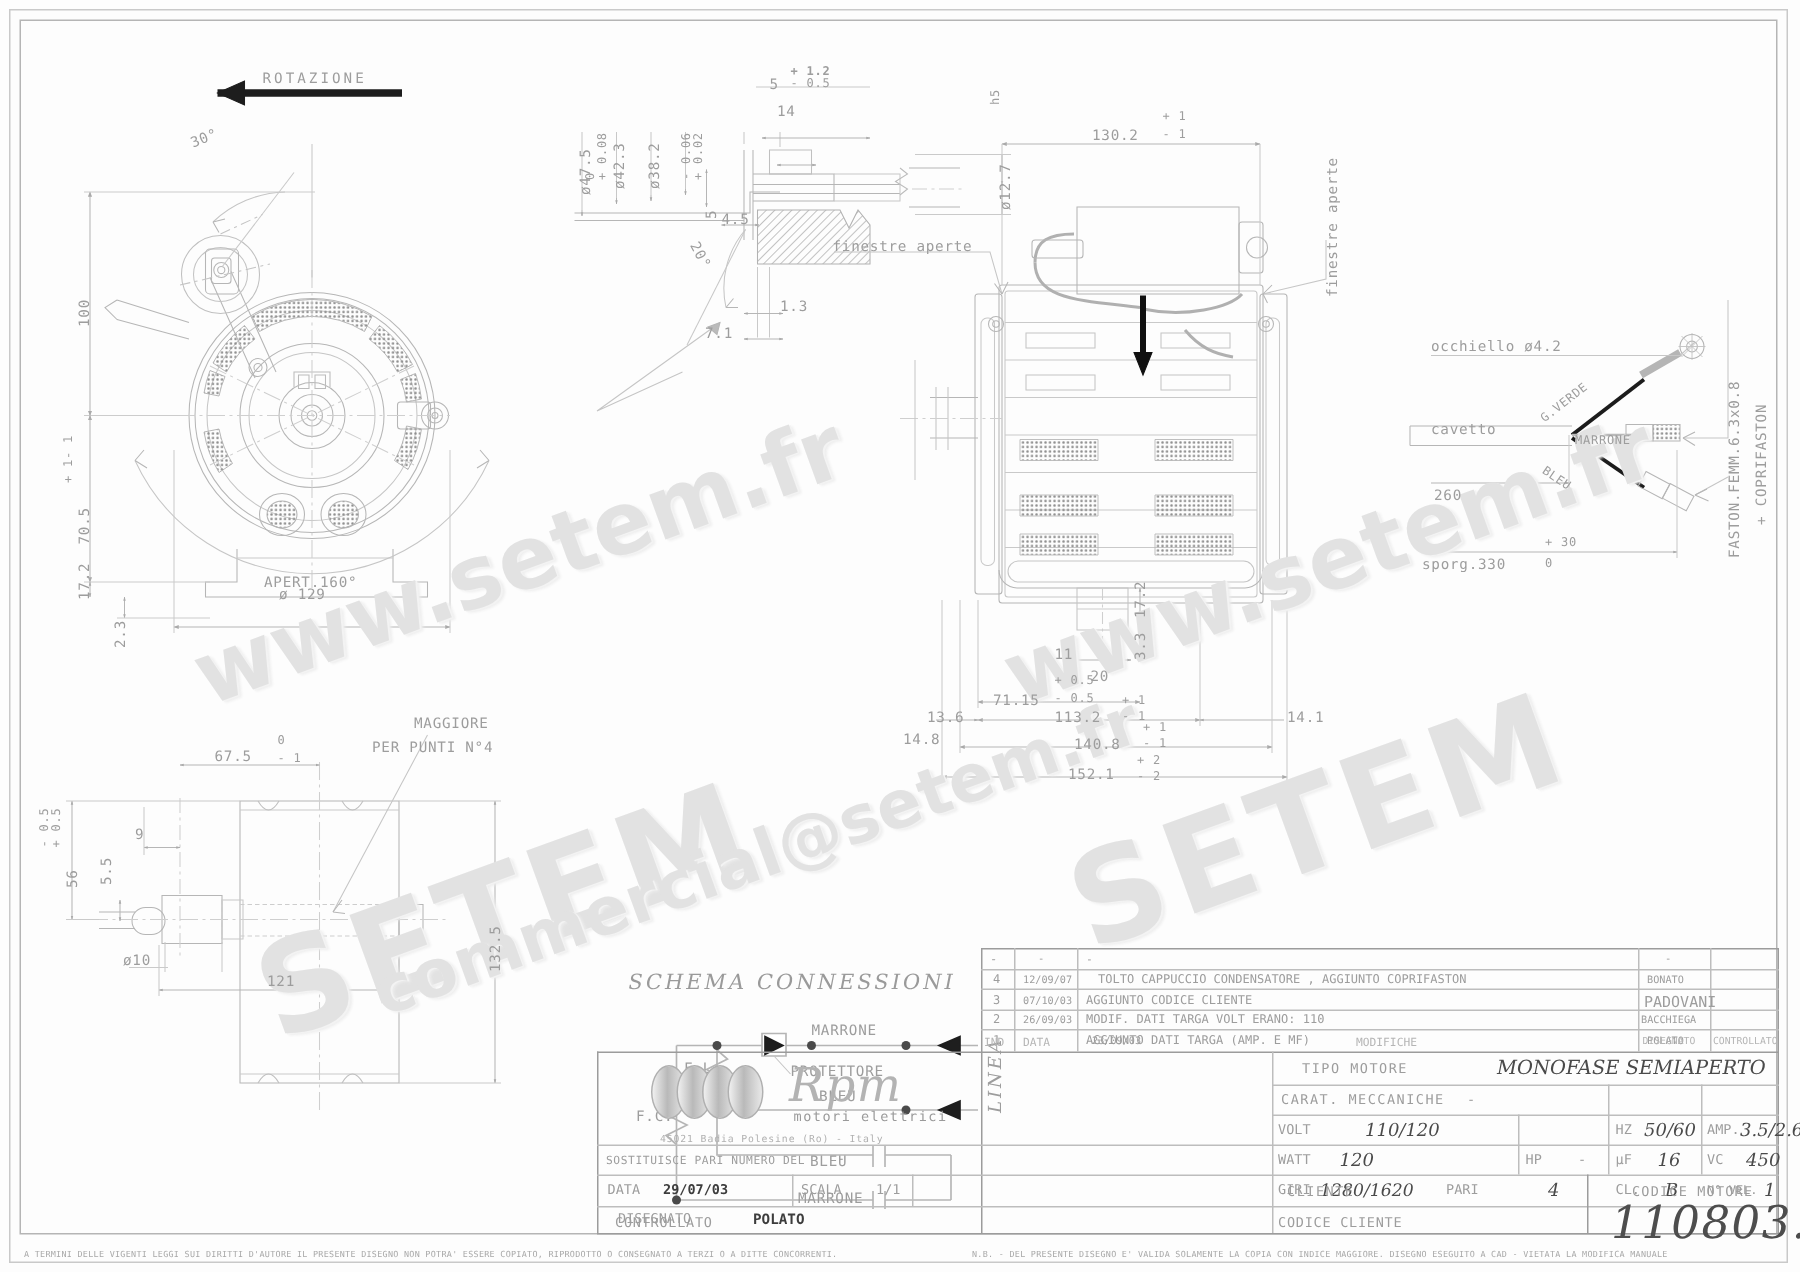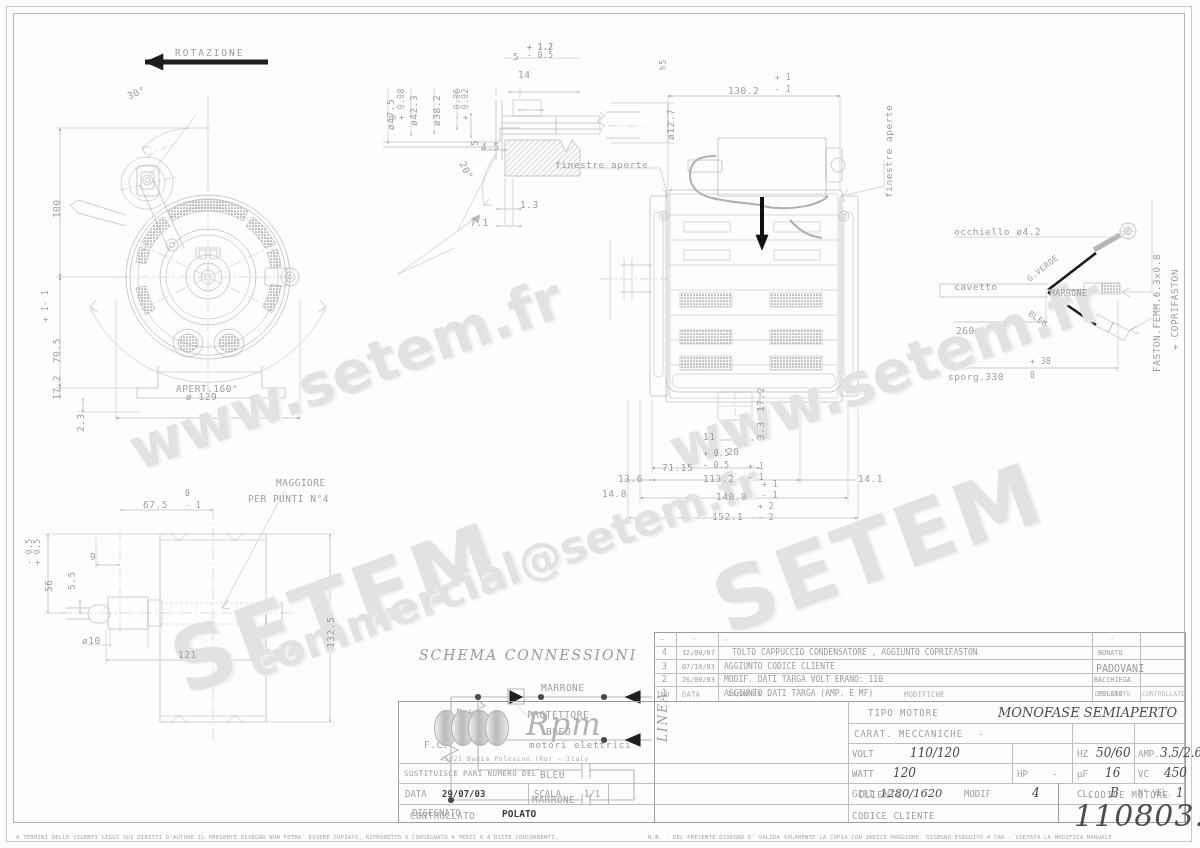--- a/index.html
+++ b/index.html
@@ -657,21 +657,21 @@
     <div class="cell" style="left:679px;top:137px;font-size:9px;">µF</div>
     <div class="cell val" style="left:707px;top:134px;font-size:12px;">16</div>
     <div class="cell" style="left:740px;top:137px;font-size:9px;">VC</div>
     <div class="cell val" style="left:766px;top:134px;font-size:12px;">450</div>
 
     <div class="cell" style="left:6px;top:137px;font-size:7.5px;letter-spacing:.4px;">SOSTITUISCE PARI NUMERO DEL</div>
     <div class="cell" style="left:160px;top:136px;font-size:9px;">-</div>
 
     <div class="cell" style="left:454px;top:157px;font-size:9px;">GIRI</div>
     <div class="cell val" style="left:482px;top:154px;font-size:11.5px;">1280/1620</div>
-    <div class="cell" style="left:566px;top:157px;font-size:9px;">MODIF</div>
+    <div class="cell" style="left:566px;top:157px;font-size:9px;">PARI</div>
     <div class="cell val" style="left:634px;top:154px;font-size:12px;">4</div>
     <div class="cell" style="left:679px;top:157px;font-size:9px;">CL.</div>
     <div class="cell val" style="left:712px;top:154px;font-size:12px;">B</div>
     <div class="cell" style="left:740px;top:157px;font-size:8px;">N° VEL.</div>
     <div class="cell val" style="left:778px;top:154px;font-size:12px;">1</div>
 
     <div class="cell" style="left:7px;top:157px;font-size:9px;">DATA</div>
     <div class="cell valb" style="left:44px;top:157px;font-size:9px;">29/07/03</div>
     <div class="cell" style="left:136px;top:157px;font-size:9px;">SCALA</div>
     <div class="cell" style="left:186px;top:157px;font-size:9px;">1/1</div>

